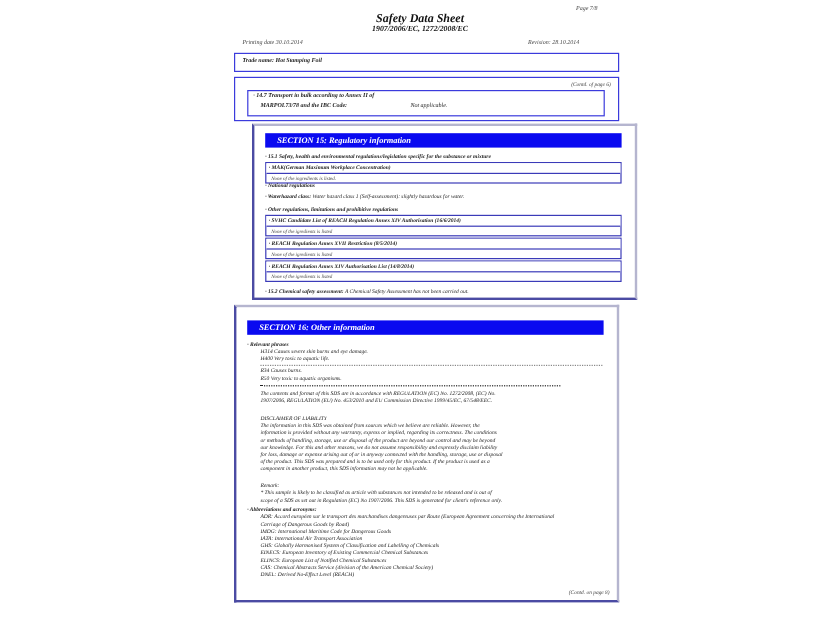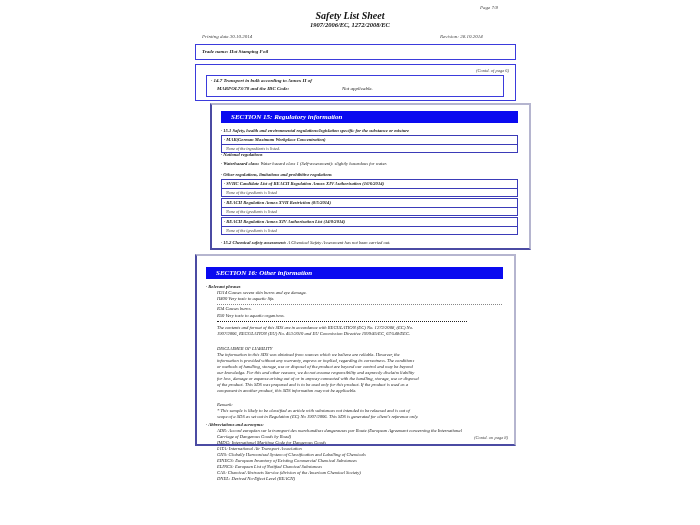--- a/index.html
+++ b/index.html
@@ -24,32 +24,32 @@
   .b { font-weight:bold; }
 
   .sec15 { left:210px; top:103px; width:321px; height:147px; }
   .bar { position:absolute; background:#0a0af0; color:#fff; font-weight:bold; font-size:7px; padding-left:10px; box-sizing:border-box; }
   .sec15 .bar { left:9px; top:6px; width:297px; height:12px; line-height:12px; }
   .line { position:absolute; left:9px; font-size:4.6px; white-space:nowrap; }
   .rbox { position:absolute; left:9px; width:297px; border:1px solid #3b3bb8; box-sizing:border-box; }
   .rbox .h { height:8px; border-bottom:1px solid #3b3bb8; font-size:4.6px; font-weight:bold; padding-left:2px; line-height:8px; background:#fff; }
   .rbox .v { height:7px; font-size:4.2px; padding-left:4px; line-height:7px; color:#444; }
 
-  .sec16 { left:195px; top:254px; width:321px; height:192px; }
+  .sec16 { left:195px; top:254px; width:321px; height:248px; }
   .sec16 .bar { left:9px; top:11px; width:297px; height:12px; line-height:12px; }
   .p { position:absolute; left:20px; font-size:4.6px; line-height:6.3px; white-space:nowrap; color:#222; }
   .dotted { position:absolute; left:20px; width:285px; border-top:1px dotted #888; }
   .stars { position:absolute; left:20px; width:250px; border-top:1.5px dotted #222; }
   .contdbot { position:absolute; right:6px; bottom:4px; font-size:4.5px; color:#444; }
 </style>
 </head>
 <body>
 
 <div class="abs page-no">Page 7/8</div>
-<div class="abs title">Safety List Sheet</div>
+<div class="abs title">Safety Data Sheet</div>
 <div class="abs subtitle">1907/2006/EC, 1272/2008/EC</div>
 <div class="abs printdate">Printing date 30.10.2014</div>
 <div class="abs revision">Revision: 28.10.2014</div>
 
 <div class="box tradename">
   <span>Trade name: Hot Stamping Foil</span>
 </div>
 
 <div class="box sec14">
   <span class="contd">(Contd. of page 6)</span>

